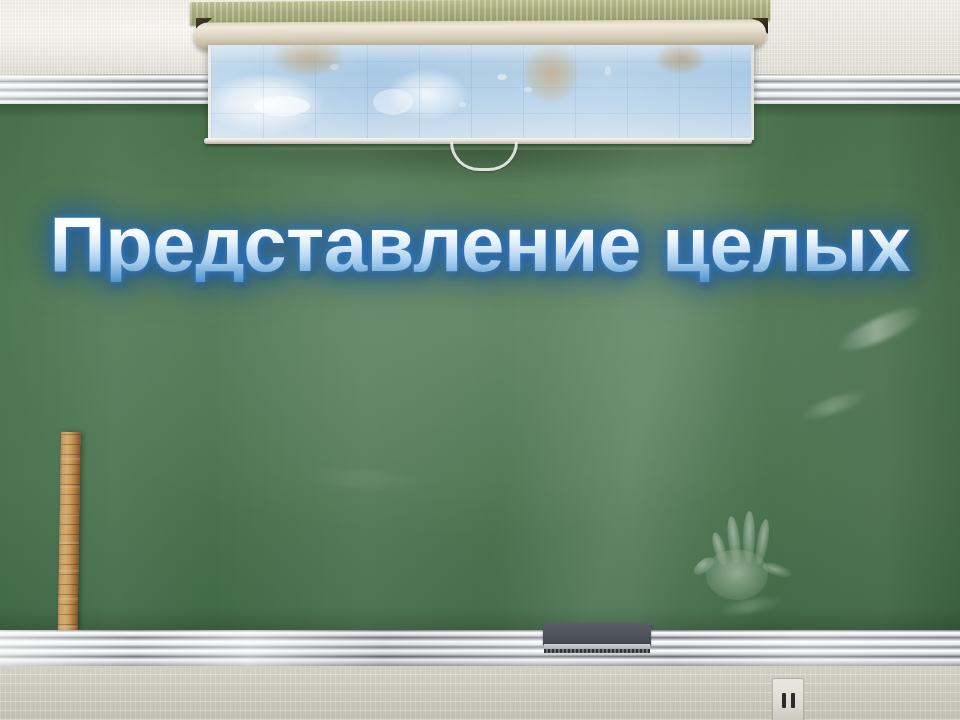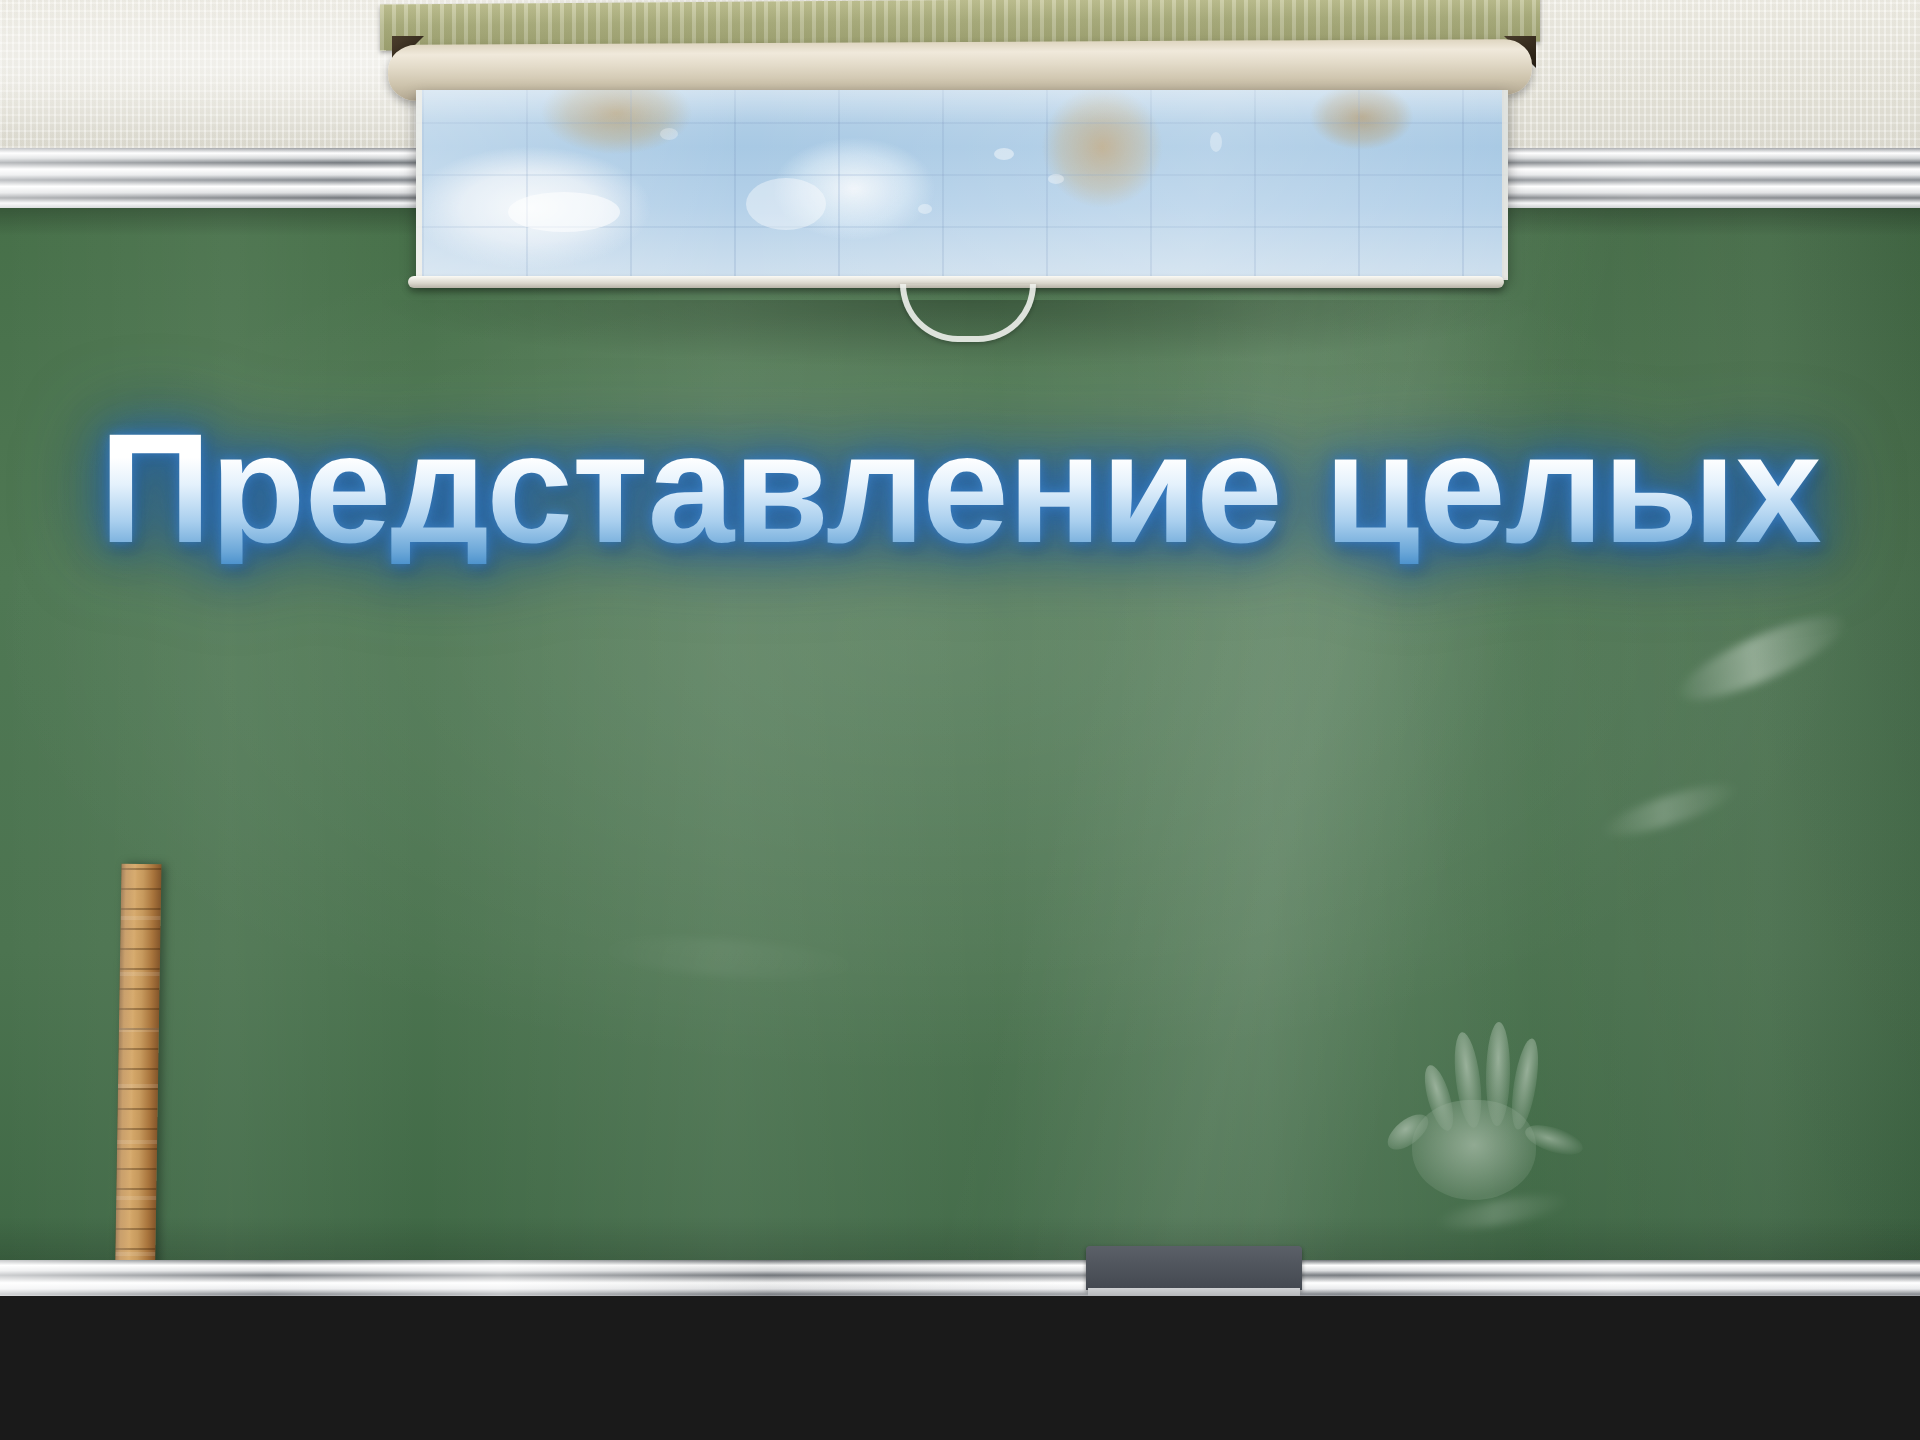--- a/index.html
+++ b/index.html
@@ -7,21 +7,21 @@
     padding: 0;
     background: #1a1a1a;
   }
   body {
     font-family: "Liberation Sans", sans-serif;
   }
 
   #slide {
     position: relative;
     width: 960px;
-    height: 648px;
+    height: 720px;
     overflow: hidden;
     background: #ffffff;
   }
 
   
   .wall-top {
     position: absolute;
     left: 0; top: 0;
     width: 960px; height: 78px;
     background:

